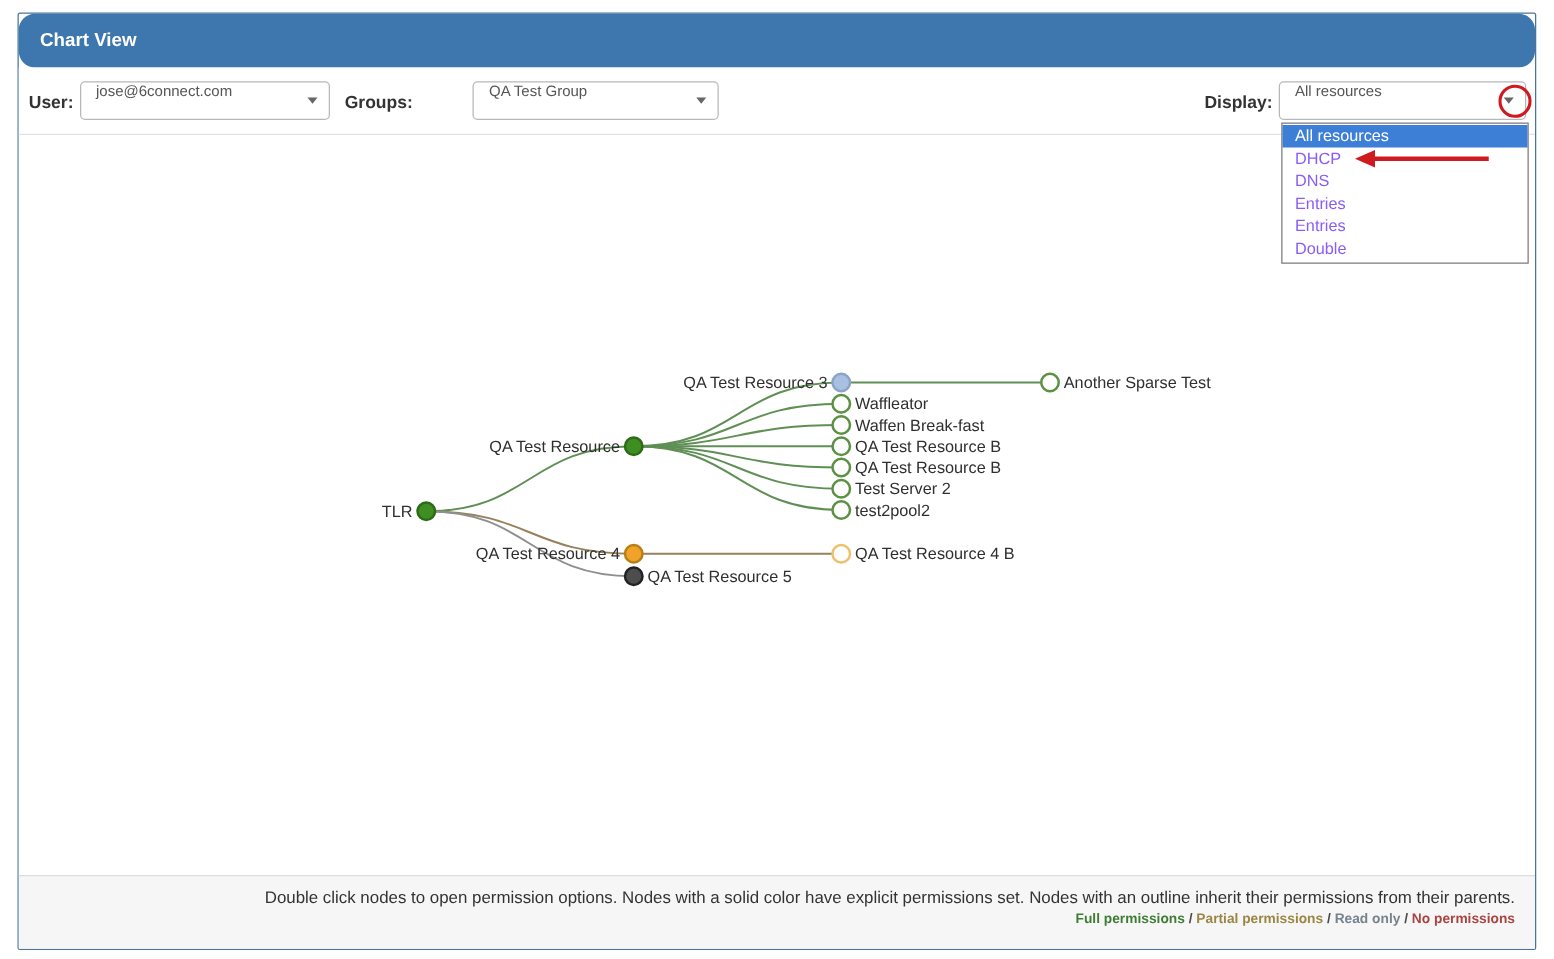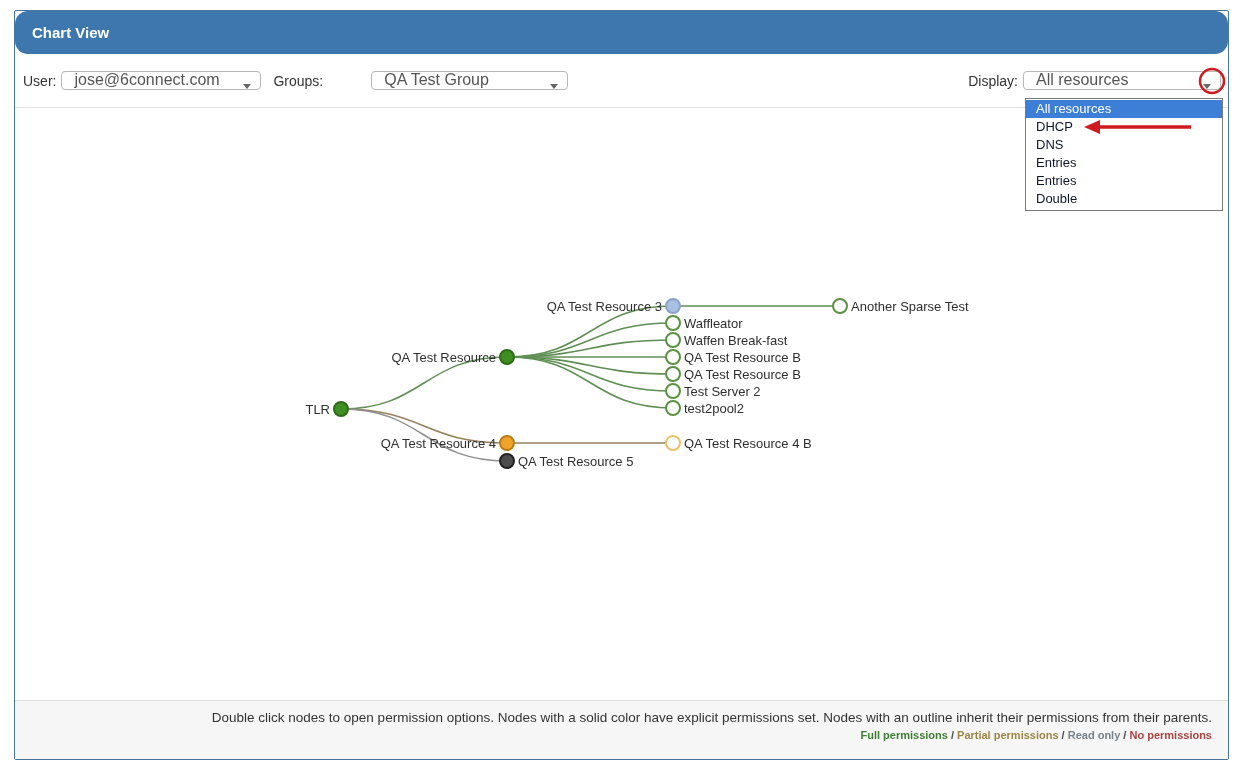--- a/index.html
+++ b/index.html
@@ -24,28 +24,28 @@
     padding: 0 17px;
     color: #ffffff; font-size: 15px; font-weight: 600; border-radius: 13px;
   }
   .toolbar {
     height: 54px; flex: 0 0 54px;
     background: #ffffff;
     border-bottom: 1px solid #e3e3e3;
     display: flex; align-items: center;
     padding: 0 7px 0 8px;
   }
-  .lbl { font-weight: normal; font-size: 14px; color: #333; margin-right: 5px; white-space: nowrap; }
+  .lbl { font-weight: bold; font-size: 14px; color: #333; margin-right: 5px; white-space: nowrap; }
   .sel {
-    position: relative; height: 19px;
+    position: relative; height: 31px;
     border: 1px solid #b8b8b8; border-radius: 4px;
     background: #fff;
-    display: flex; align-items: flex-end;
+    display: flex; align-items: flex-start;
     padding: 0 24px 0 12px;
-    font-size: 16px; color: #555;
+    font-size: 12px; color: #555;
     cursor: pointer;
   }
   .sel .caret {
     position: absolute; right: 9px; top: 12px;
     width: 0; height: 0;
     border-left: 4px solid transparent;
     border-right: 4px solid transparent;
     border-top: 5px solid #666;
   }
   .sel-user   { width: 200px; }
@@ -61,21 +61,21 @@
   .dropdown-list {
     position: absolute; left: 1010px; top: 87px;
     width: 198px;
     background: #ffffff;
     border: 1px solid #7a7a7a;
     z-index: 6;
     padding: 1px 0 2px 0;
   }
   .dropdown-item {
     height: 18px; line-height: 18px;
-    font-size: 13px; color: #0f172a;
+    font-size: 13px; color: #8b5cf6;
     padding: 0 10px;
     white-space: nowrap; overflow: hidden;
     cursor: pointer;
   }
   .dropdown-item.selected { background: #3d7fd6; color: #ffffff; }
   .panel-footer {
     height: 59px; flex: 0 0 59px;
     background: #f6f6f6;
     border-top: 1px solid #dddddd;
     padding: 9px 16px;

